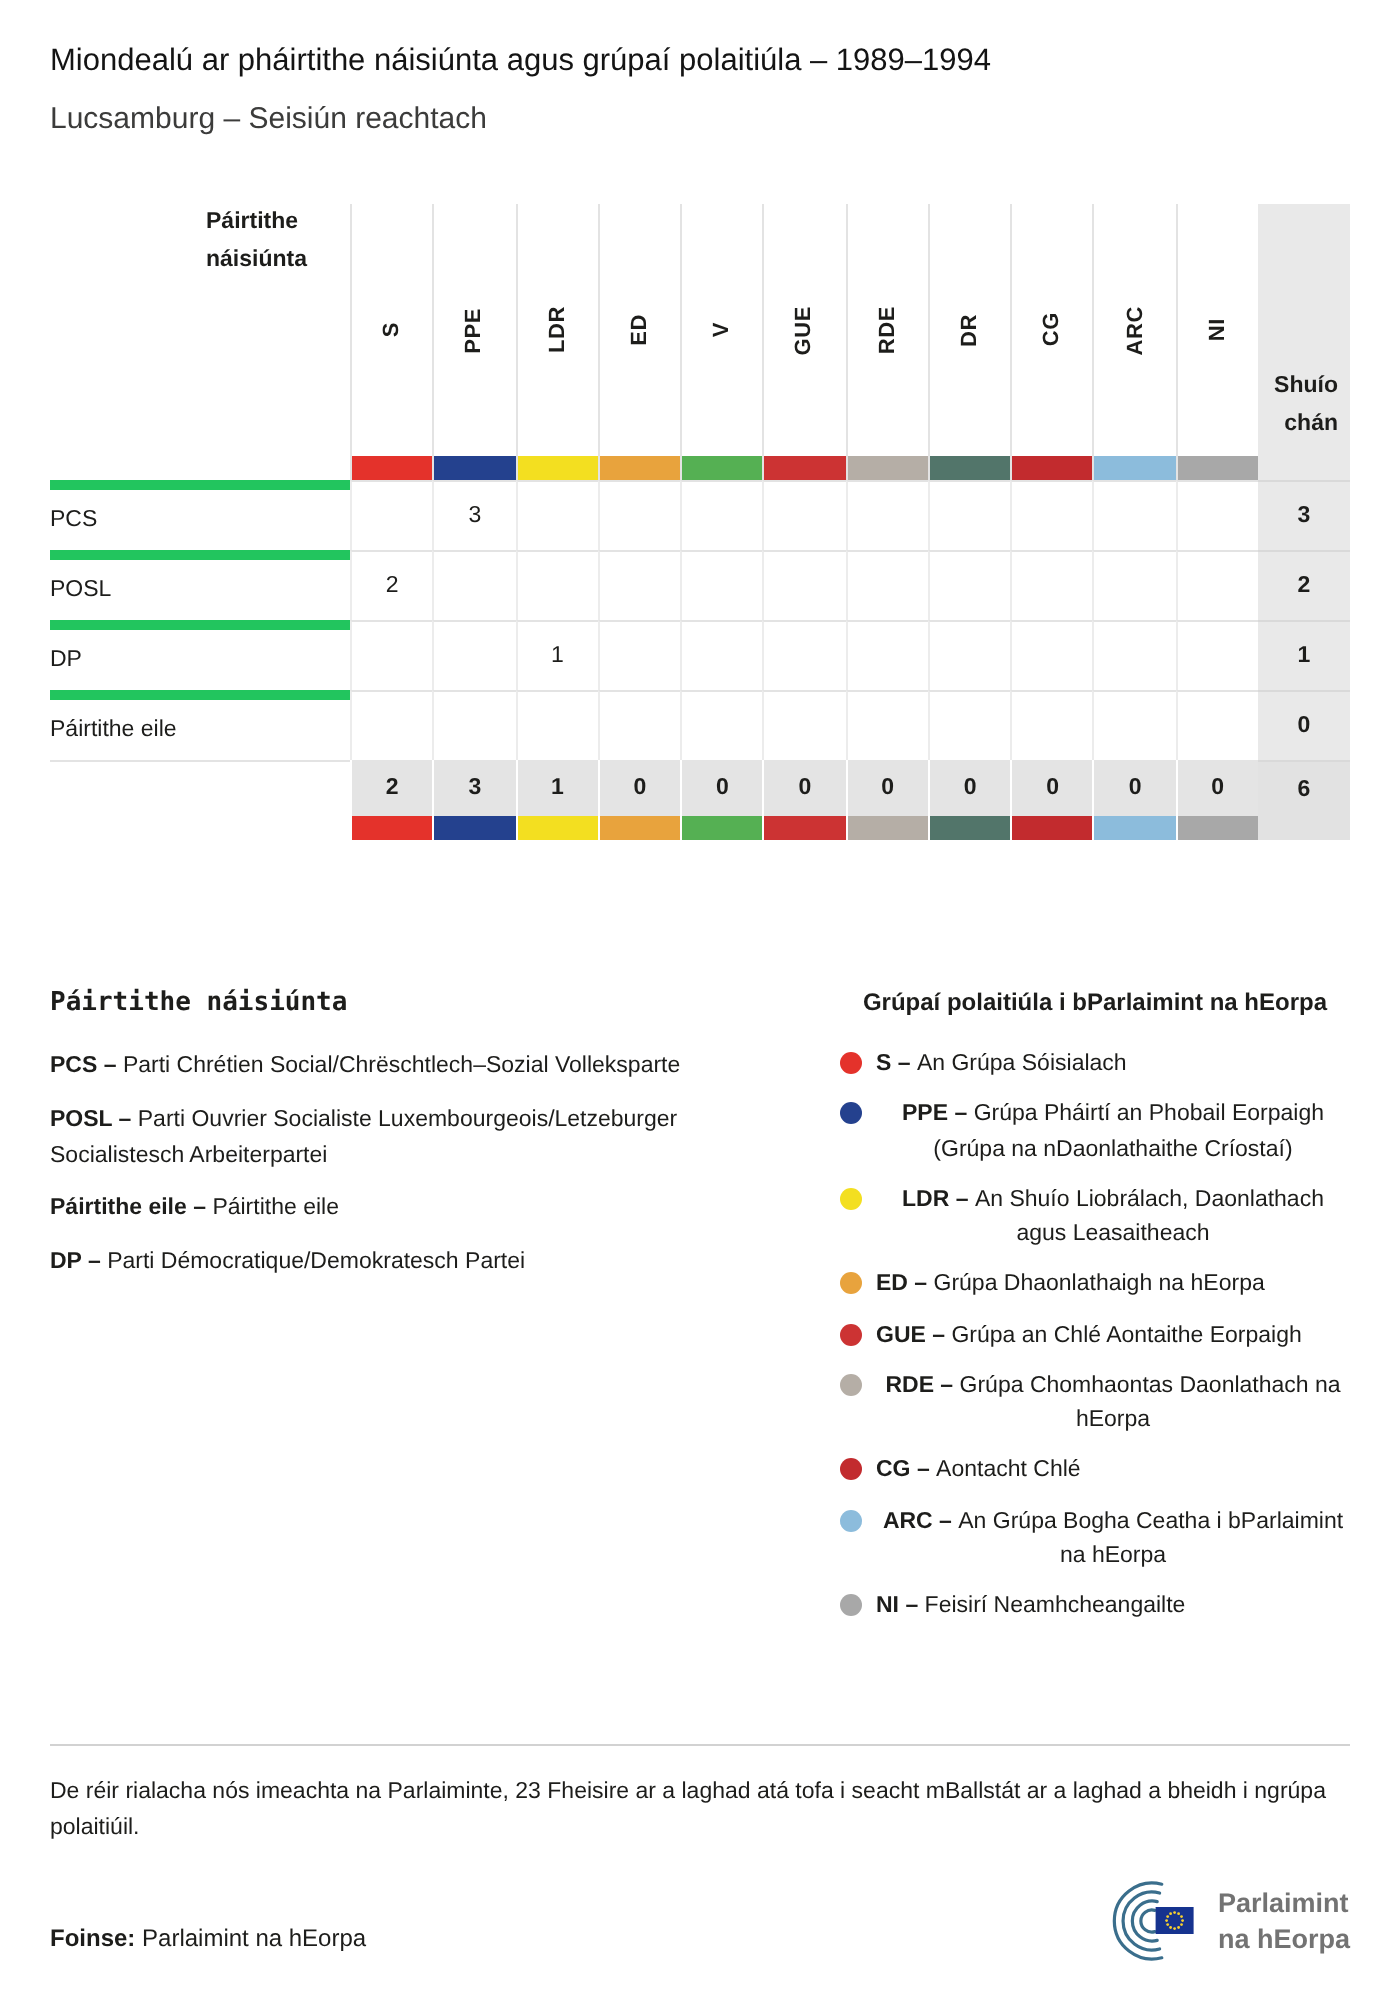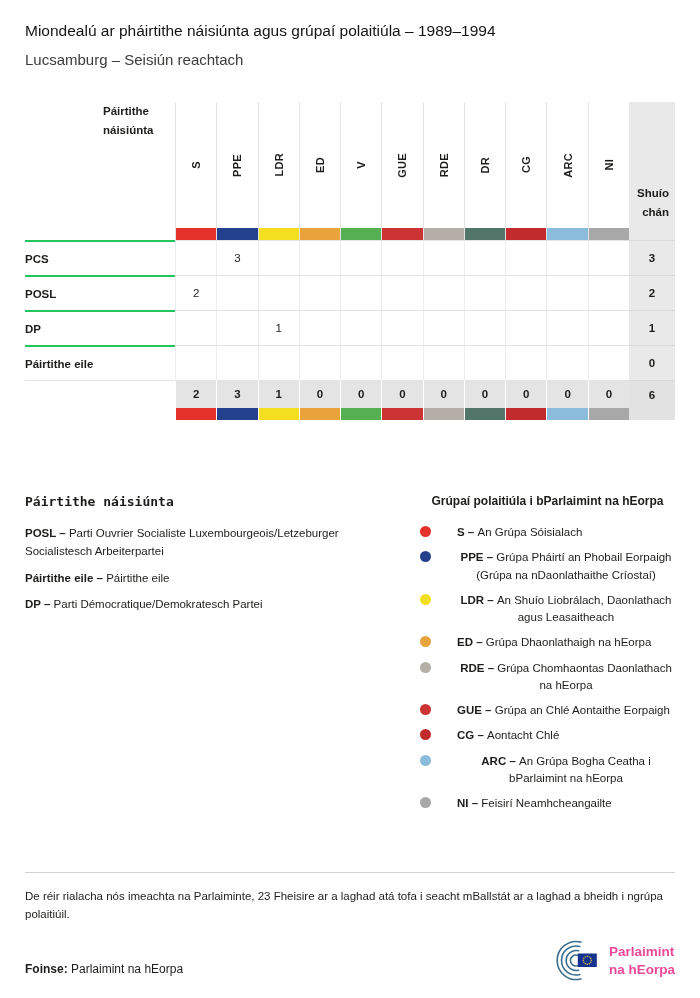--- a/index.html
+++ b/index.html
@@ -22,52 +22,52 @@
   .hcode span { writing-mode:vertical-rl; transform:rotate(180deg); font-weight:bold; font-size:11px; letter-spacing:.3px; }
   .bar { height:12px; width:100%; }
 
   .hlabel { height:138px; display:flex; align-items:flex-end; padding-bottom:18px; border-left:none; }
   .hlabel span { font-weight:bold; font-size:11.5px; line-height:1.65; max-width:72px; }
 
   .hseats { height:138px; background:#e9e9e9; display:flex; flex-direction:column;
             justify-content:flex-end; padding:16px 6px 18px 0; border-left:none; }
   .hseats span { display:block; font-weight:bold; font-size:11.5px; line-height:1.65; text-align:right; }
 
-  .rlabel { height:35px; display:flex; align-items:center; font-weight:bold; font-size:11.5px; border-top:2px solid #22c55e; }
+  .rlabel { height:35px; display:flex; align-items:center; font-weight:normal; font-size:11.5px; border-top:5px solid #22c55e; }
   .vcell  { height:35px; display:flex; align-items:center; justify-content:center; font-size:11.5px;
             border-top:1px solid #e3e3e3; border-left:1px solid #ececec; }
   .scell  { height:35px; background:#e9e9e9; display:flex; align-items:center; justify-content:center;
             font-weight:bold; font-size:11.5px; border-top:1px solid #d9d9d9; }
 
   .tlabel { height:40px; border-top:1px solid #e3e3e3; background:#ffffff; }
   .tcell  { height:40px; background:#e4e4e4; border-left:1px solid #ffffff; display:flex; flex-direction:column; }
   .tnum   { height:28px; display:flex; align-items:center; justify-content:center; font-weight:bold; font-size:11.5px; }
   .tseats { height:40px; background:#e2e2e2; display:flex; align-items:center; justify-content:center;
             font-weight:bold; font-size:11.5px; padding-bottom:12px; border-top:1px solid #d9d9d9; }
 
   
   .legends { display:flex; margin-top:74px; }
   .legend-left { width:395px; padding-right:30px; flex:none; }
   .legend-right { flex:1;text-align:center; }
   .legend-header-mono { font-family:"DejaVu Sans Mono", monospace; font-weight:bold; font-size:13px; margin-bottom:16px; color:#1d1d1b; }
   .legend-header { font-weight:bold; font-size:12px; margin-bottom:16px; color:#1d1d1b; }
   .pl-item { font-size:11.5px; line-height:1.55; margin-bottom:9px; }
-  .gl-item { display:flex; gap:26px; font-size:11.5px; line-height:1.5; margin-bottom:8px; align-items:flex-start; }
+  .gl-item { display:flex; gap:7px; font-size:11.5px; line-height:1.5; margin-bottom:8px; align-items:flex-start; }
   .dot { width:11px; height:11px; border-radius:50%; flex:none; margin-top:2px; }
   b { font-weight:bold; }
 
   
   .footnote { margin-top:52px; padding-top:15px; border-top:1px solid #d2d2d2;
               font-size:11.5px; line-height:1.55; color:#1d1d1b; }
 
   .footer { position:absolute; left:25px; right:25px; bottom:14px;
             display:flex; justify-content:space-between; align-items:flex-end; }
   .source { font-size:12px; padding-bottom:8px; }
   .logo { display:flex; align-items:center; gap:9px; }
-  .logo-text { font-size:13.5px; font-weight:bold; color:#ec4899; line-height:1.3; }
+  .logo-text { font-size:13.5px; font-weight:bold; color:#737373; line-height:1.3; }
 </style>
 </head>
 <body>
 
 <div class="page">
 
   <div class="title">Miondealú ar pháirtithe náisiúnta agus grúpaí polaitiúla – 1989–1994</div>
   <div class="subtitle">Lucsamburg – Seisiún reachtach</div>
 
   <div class="table">
@@ -241,20 +241,21 @@
         <div class="tnum">0</div>
         <div class="bar" style="background: rgb(168, 168, 168);"></div>
       </div>
       <div class="tseats">6</div>
     </div>
 
   <div class="legends">
     <div class="legend-left">
       <div class="legend-header-mono">Páirtithe náisiúnta</div>
       <div>
+          <div class="pl-item"><b>PCS – </b><span>Parti Chrétien Social/Chrëschtlech–Sozial Volleksparte</span></div>
           <div class="pl-item"><b>POSL – </b><span>Parti Ouvrier Socialiste Luxembourgeois/Letzeburger Socialistesch Arbeiterpartei</span></div>
           <div class="pl-item"><b>Páirtithe eile – </b><span>Páirtithe eile</span></div>
           <div class="pl-item"><b>DP – </b><span>Parti Démocratique/Demokratesch Partei</span></div>
         </div>
     </div>
     <div class="legend-right">
       <div class="legend-header">Grúpaí polaitiúla i bParlaimint na hEorpa</div>
       <div>
           <div class="gl-item">
             <span class="dot" style="background: rgb(228, 50, 43);"></span>
@@ -266,26 +267,26 @@
           </div>
           <div class="gl-item">
             <span class="dot" style="background: rgb(243, 223, 32);"></span>
             <span><b>LDR – </b><span>An Shuío Liobrálach, Daonlathach agus Leasaitheach</span></span>
           </div>
           <div class="gl-item">
             <span class="dot" style="background: rgb(232, 163, 61);"></span>
             <span><b>ED – </b><span>Grúpa Dhaonlathaigh na hEorpa</span></span>
           </div>
           <div class="gl-item">
+            <span class="dot" style="background: rgb(204, 51, 51);"></span>
+            <span><b>GUE – </b><span>Grúpa an Chlé Aontaithe Eorpaigh</span></span>
+          </div>
+          <div class="gl-item">
             <span class="dot" style="background: rgb(181, 174, 166);"></span>
             <span><b>RDE – </b><span>Grúpa Chomhaontas Daonlathach na hEorpa</span></span>
-          </div>
-          <div class="gl-item">
-            <span class="dot" style="background: rgb(204, 51, 51);"></span>
-            <span><b>GUE – </b><span>Grúpa an Chlé Aontaithe Eorpaigh</span></span>
           </div>
           <div class="gl-item">
             <span class="dot" style="background: rgb(194, 43, 46);"></span>
             <span><b>CG – </b><span>Aontacht Chlé</span></span>
           </div>
           <div class="gl-item">
             <span class="dot" style="background: rgb(140, 188, 220);"></span>
             <span><b>ARC – </b><span>An Grúpa Bogha Ceatha i bParlaimint na hEorpa</span></span>
           </div>
           <div class="gl-item">

